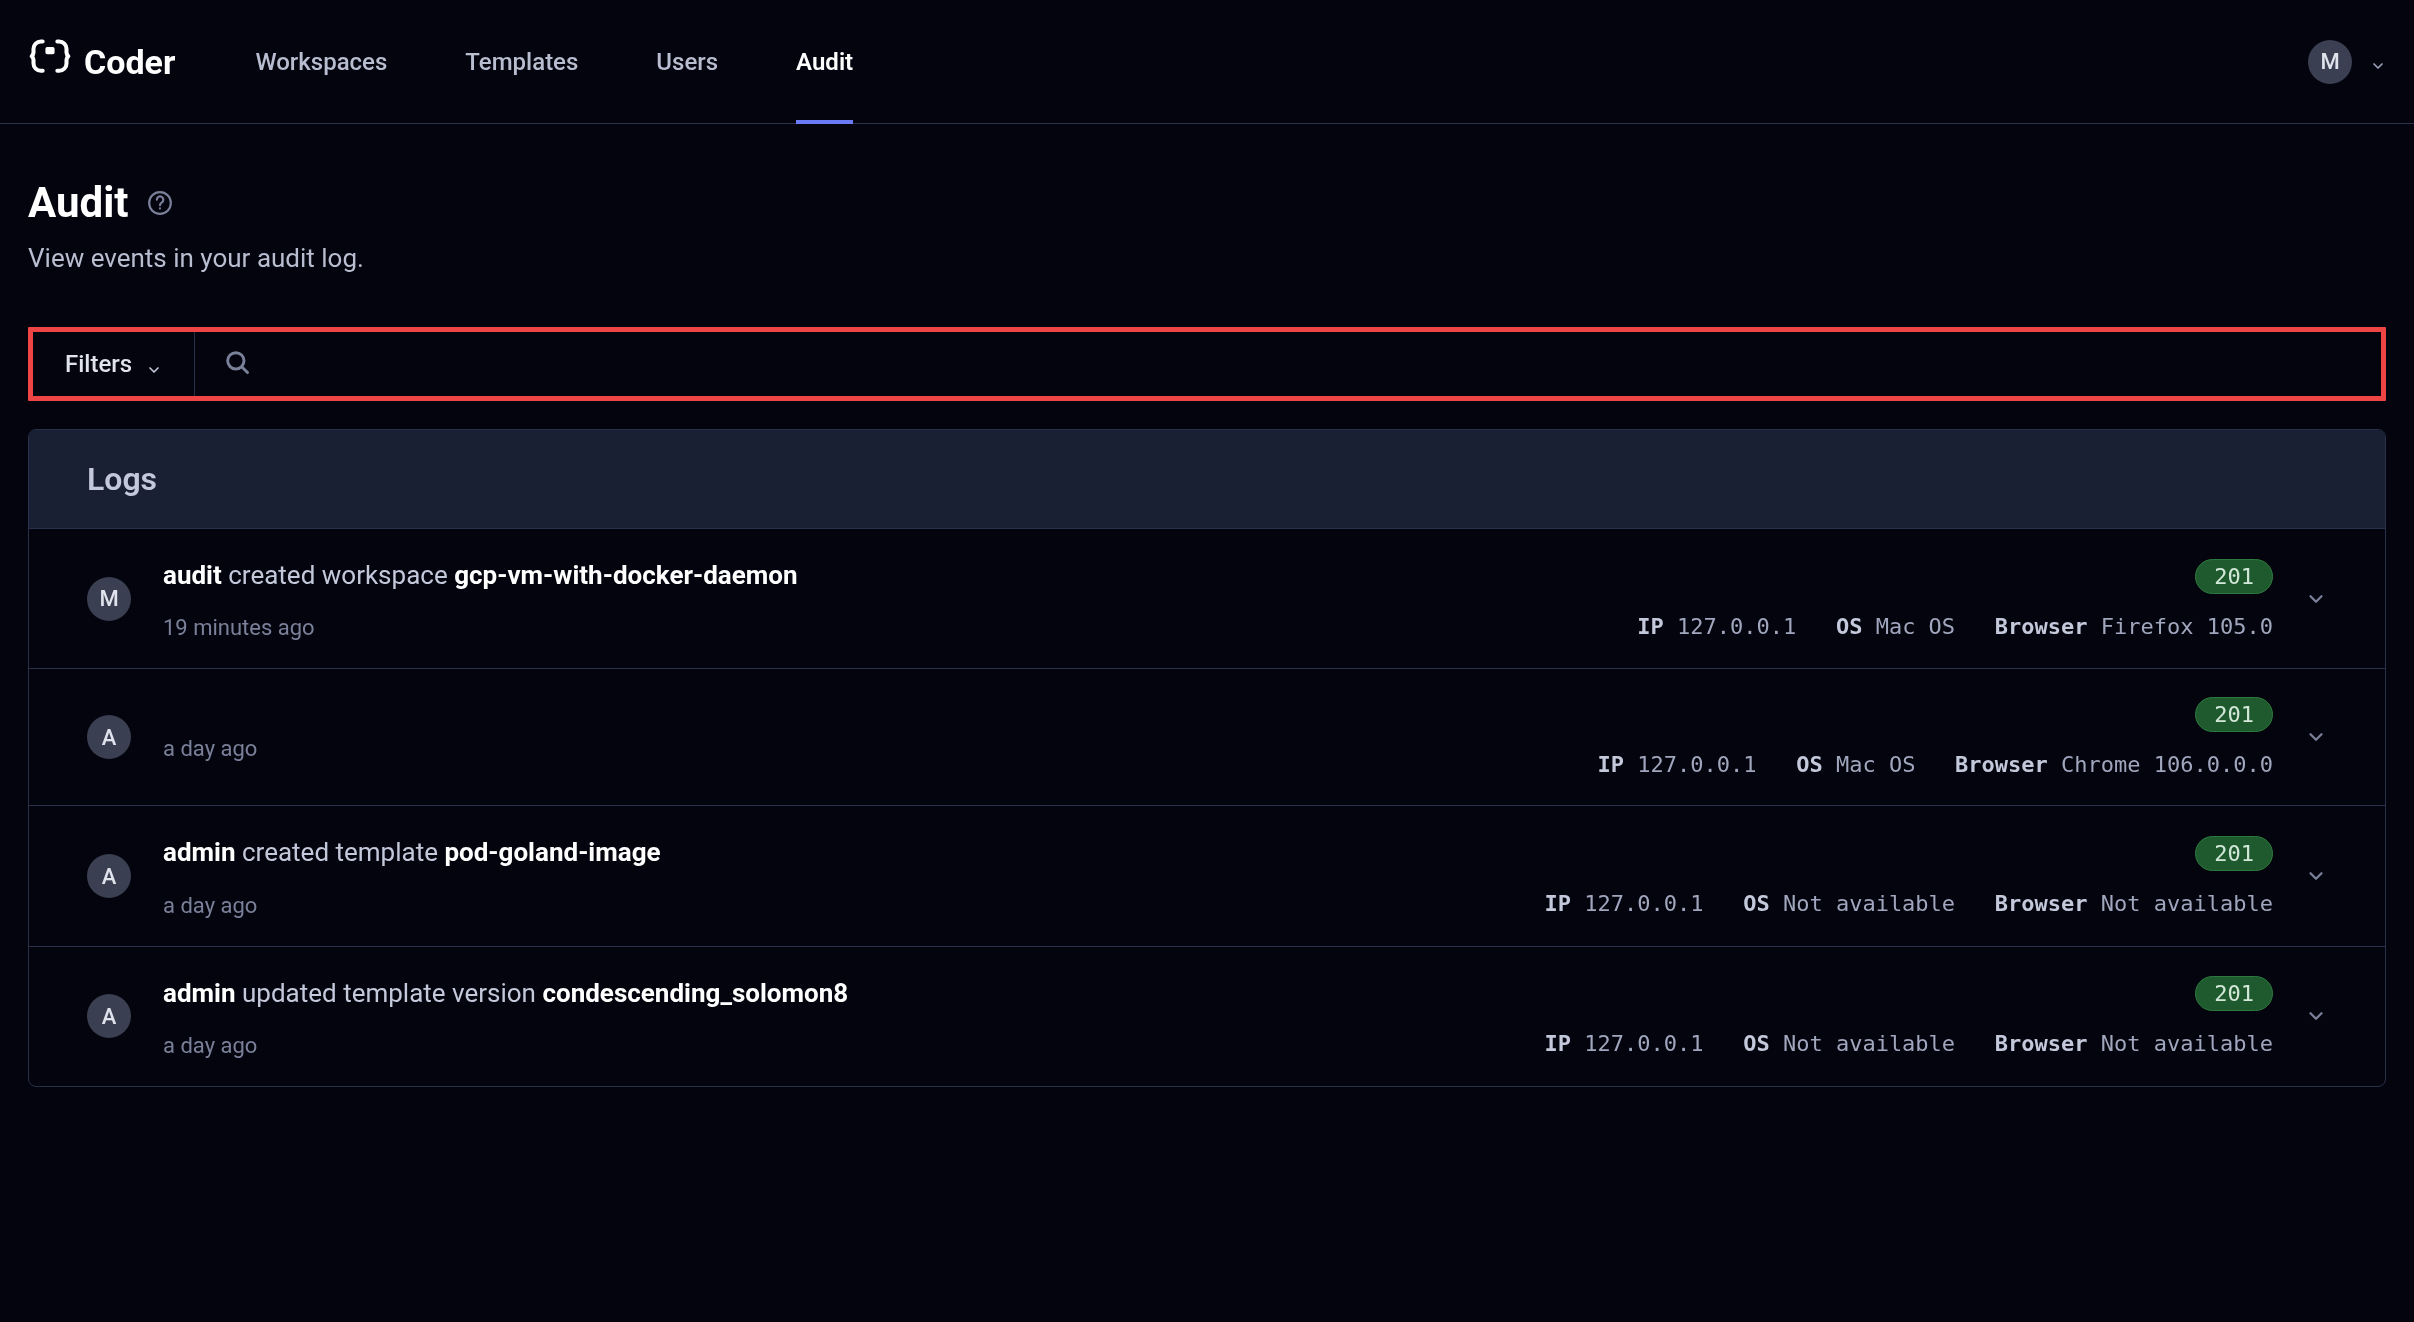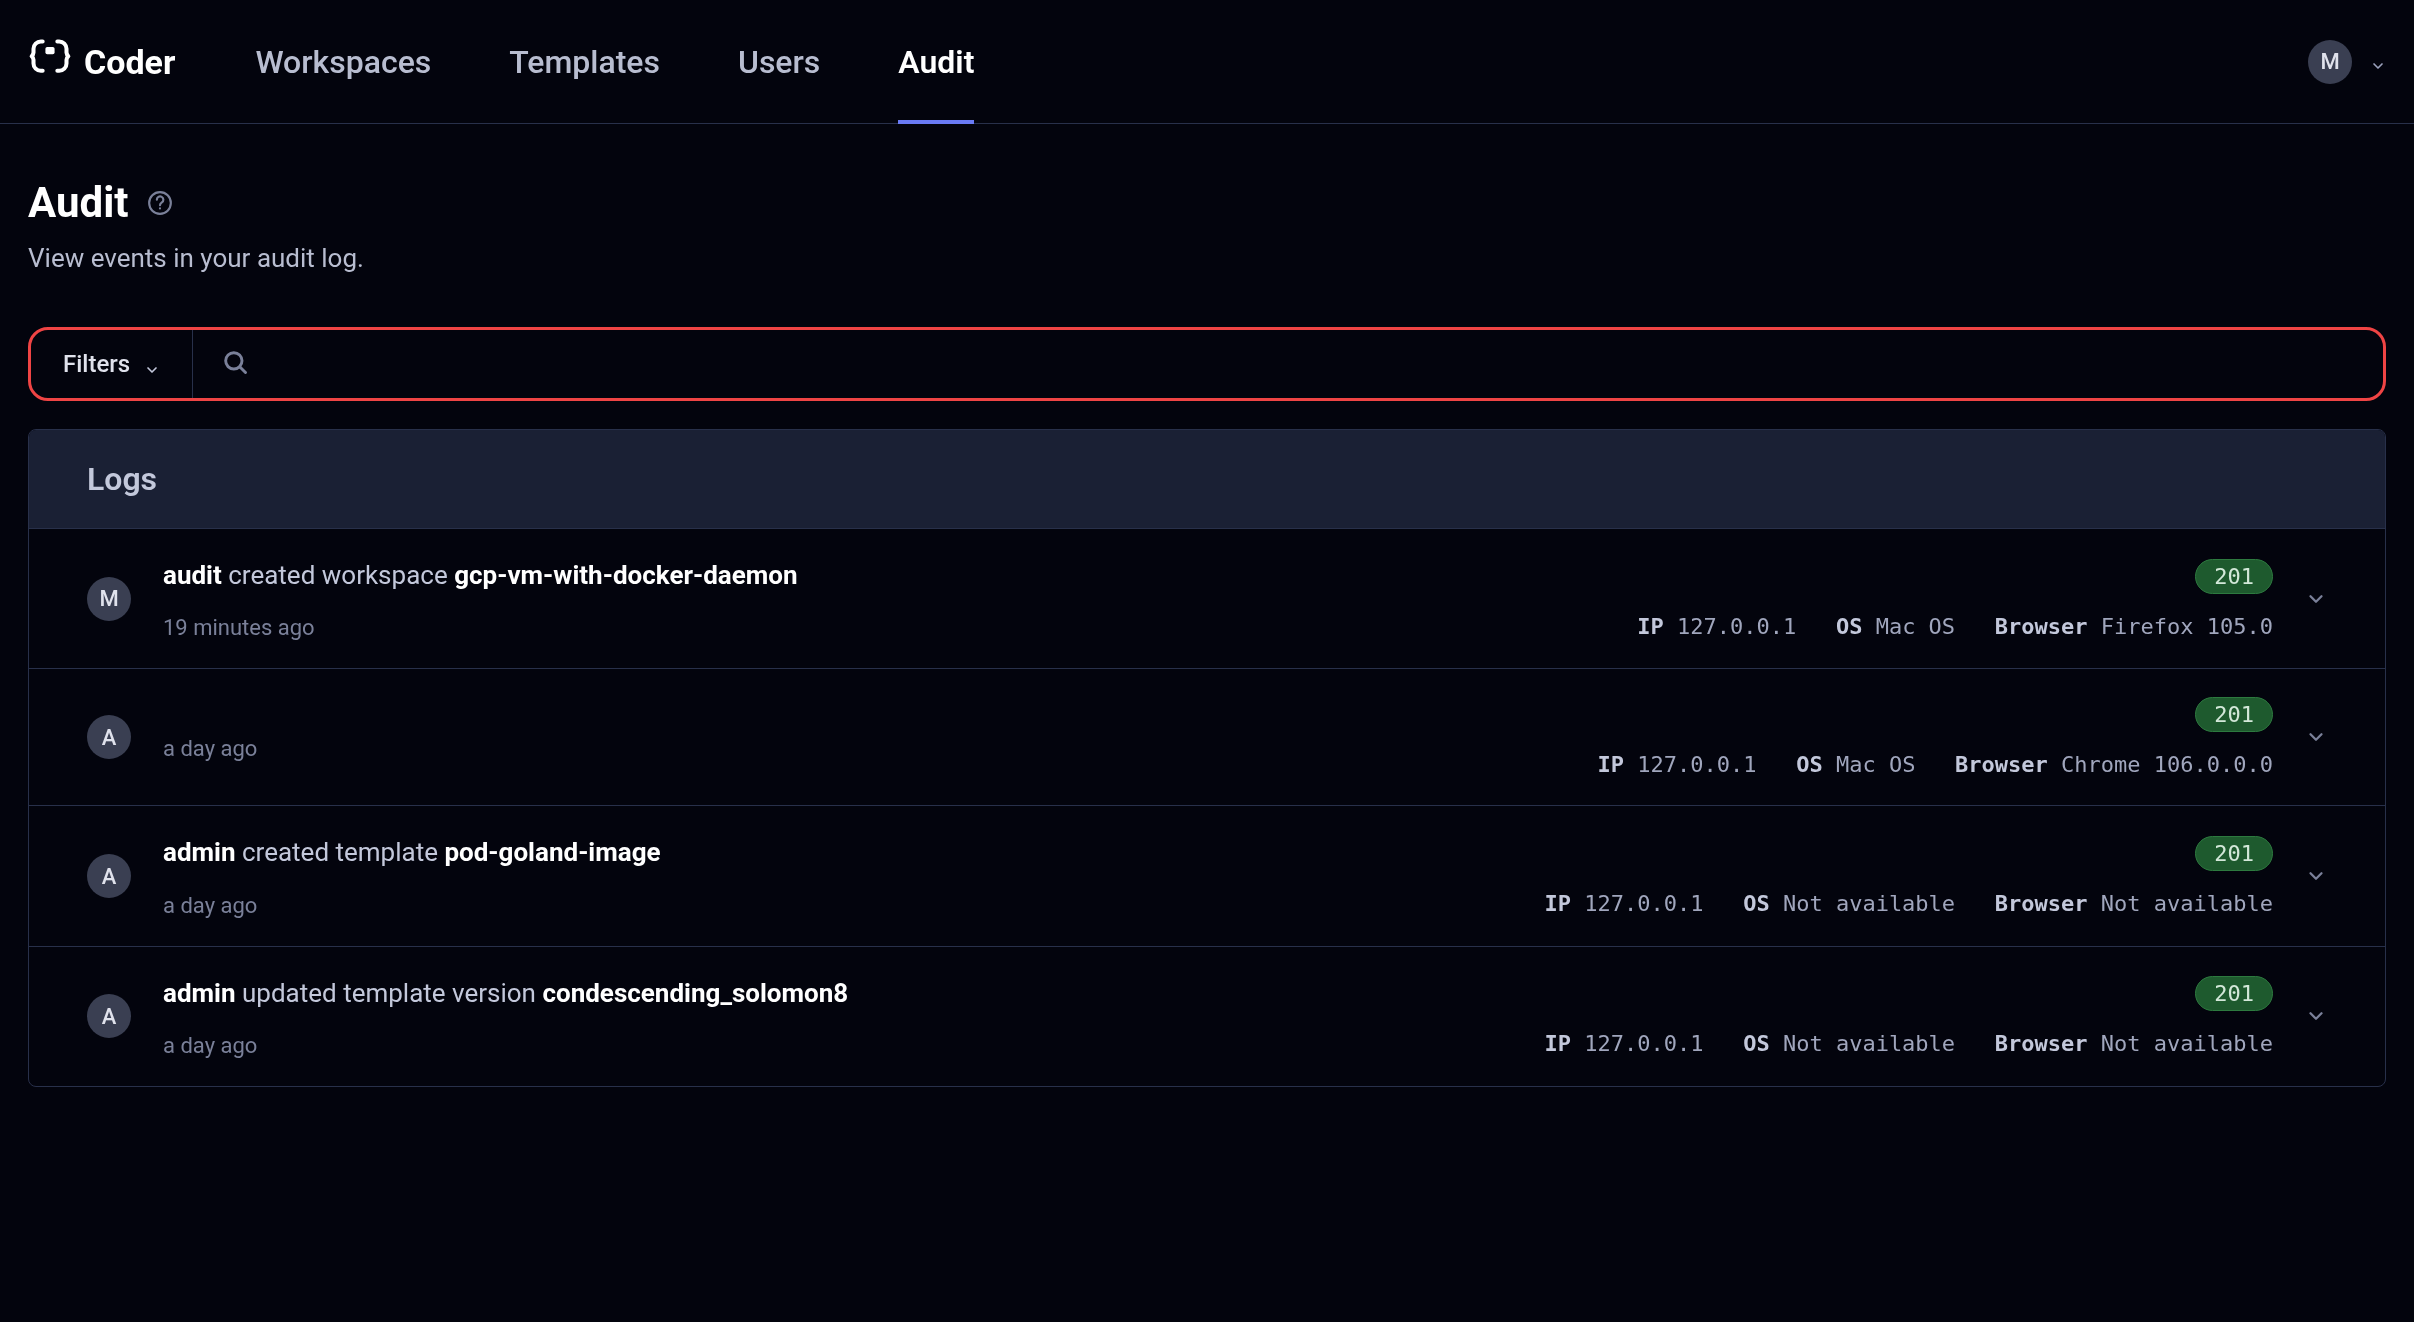--- a/index.html
+++ b/index.html
@@ -28,21 +28,21 @@
   }
   .logo svg { width: 44px; height: 44px; }
   .nav {
     display: flex;
     gap: 78px;
     height: 100%;
     align-items: center;
   }
   .nav-item {
     color: #b8bdd0;
-    font-size: 32px;
+    font-size: 24px;
     font-weight: 500;
     cursor: pointer;
     height: 100%;
     display: flex;
     align-items: center;
     position: relative;
   }
   .nav-item.active {
     color: #fff;
     font-weight: 600;
@@ -98,22 +98,22 @@
     color: #7a8099;
   }
   .page-subtitle {
     font-size: 26px;
     color: #b8bdd0;
     margin-top: 16px;
     margin-bottom: 54px;
   }
   .filter-bar {
     display: flex;
-    border: 3px solid #ef4444;
-    border-radius: 20px;
+    border: 5px solid #ef4444;
+    border-radius: 1px;
     height: 74px;
     margin-bottom: 28px;
   }
   .filters-btn {
     display: flex;
     align-items: center;
     gap: 14px;
     padding: 0 32px;
     font-size: 24px;
     color: #e0e2ec;

